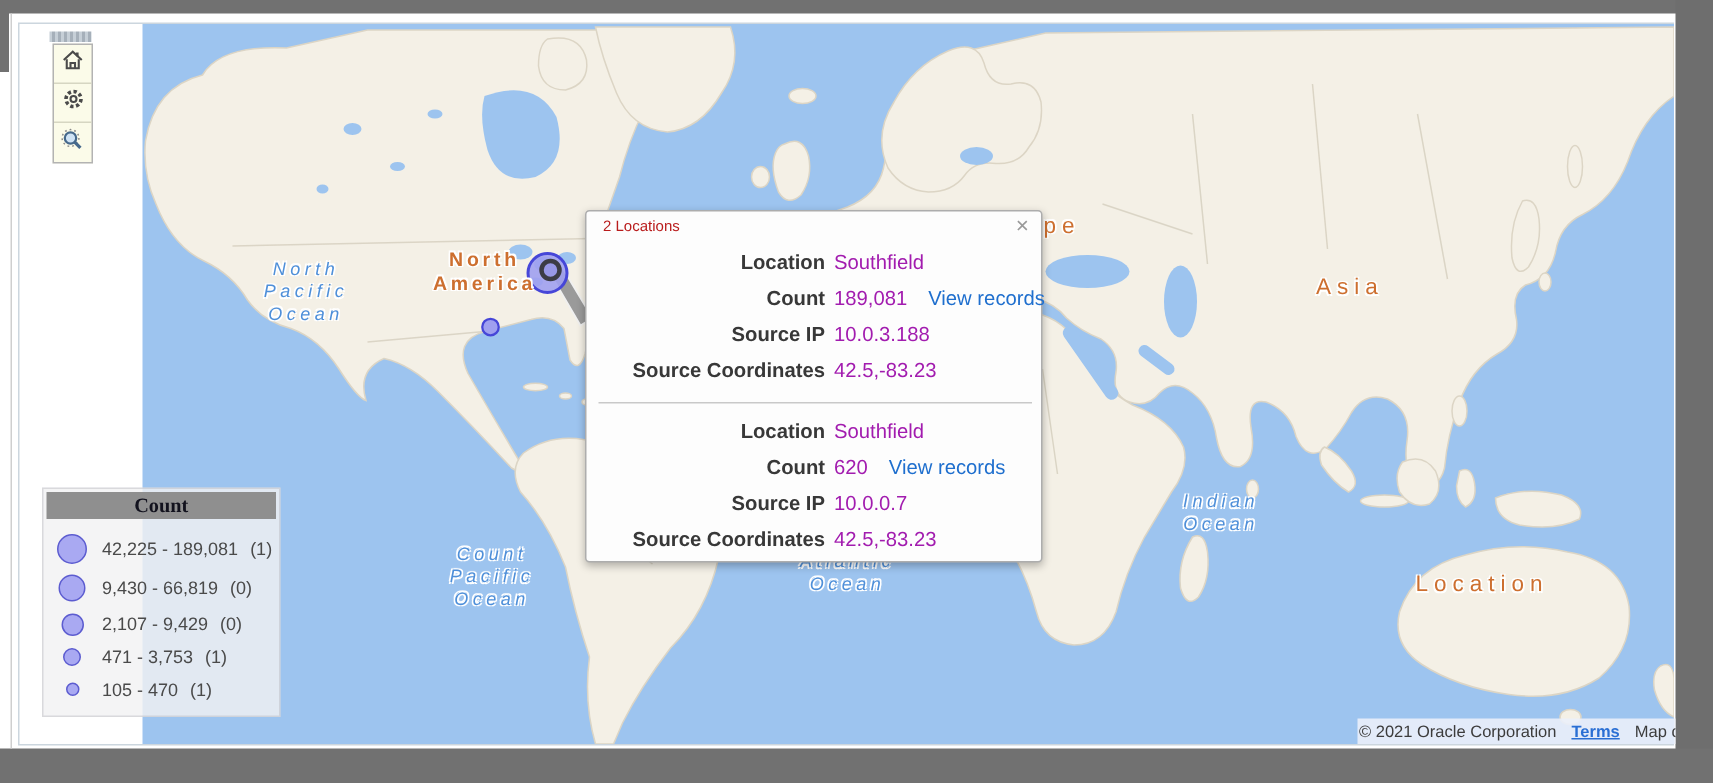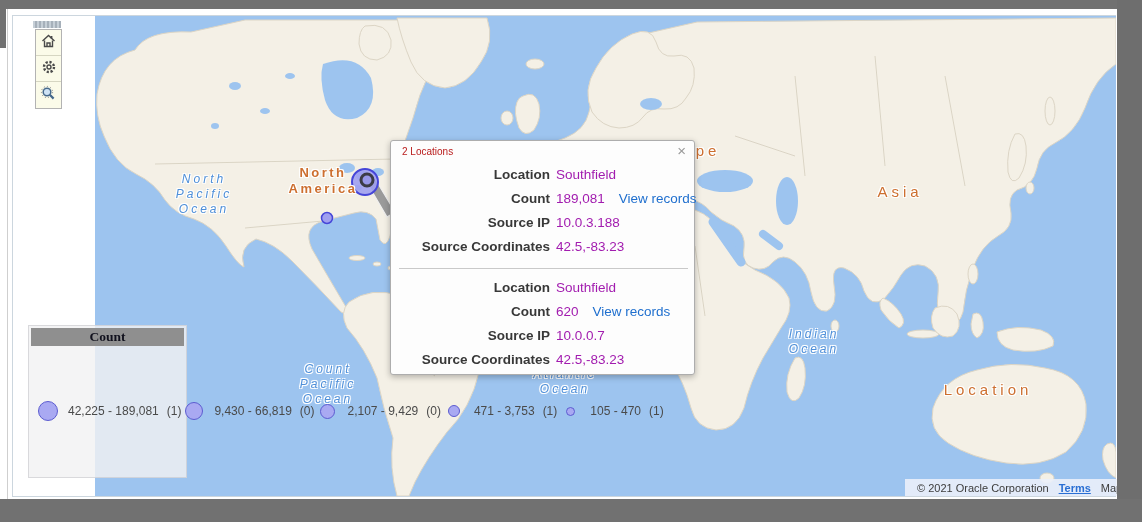--- a/index.html
+++ b/index.html
@@ -42,32 +42,32 @@
   .rec-value { margin-left:6px; color:#a21caf; white-space:nowrap; }
   .rec-link { margin-left:14px; color:#1f6fce; cursor:pointer; text-decoration:none; }
   .popup-divider { position:absolute; left:8px; top:127px; width:289px; height:1px; background:#c9c9c9; }
 
   
   .legend { position:absolute; left:28px; top:325px; width:159px; height:153px;
             background:rgba(241,241,243,0.82); border:1px solid rgba(185,185,190,.45); z-index:20; }
   .legend-header { margin:2px; height:18px; background:#8f8f8f; color:#12121e;
                    font-family:"Liberation Serif", serif; font-weight:bold; font-size:13.5px;
                    display:flex; align-items:center; justify-content:center; }
-  .legend-items { display:flex; flex-direction:row; justify-content:space-evenly; height:126px; padding:0 5px 0 6px; }
+  .legend-items { display:flex; flex-direction:column; justify-content:space-evenly; height:126px; padding:0 5px 0 6px; }
   .legend-item { display:flex; align-items:center; }
   .legend-dotbox { width:26px; display:flex; justify-content:center; flex:none; }
   .legend-dot { border-radius:50%; background:#a9a9f2; border:1.5px solid #5c5cd0; }
   .d1{width:20px;height:20px;} .d2{width:18px;height:18px;} .d3{width:15px;height:15px;} .d4{width:12px;height:12px;} .d5{width:9px;height:9px;}
   .legend-text { font-size:12px; color:#4a4a4a; margin-left:7px; white-space:nowrap; }
   .legend-freq { margin-left:8px; }
 
   
   .attribution { position:absolute; left:905px; top:479px; width:212px; height:17px;
                  background:rgba(235,239,250,0.9); display:flex; align-items:center;
-                 font-size:11px; color:#3c3c3c; white-space:nowrap; overflow:hidden; z-index:15; padding-left:12px; }
+                 font-size:11px; color:#3c3c3c; white-space:nowrap; overflow:hidden; z-index:15; padding-left:1px; }
   .attr-terms { color:#2a6fd4; text-decoration:underline; margin:0 10px; cursor:pointer;font-weight:bold; }
 </style>
 </head>
 <body>
 
 <div id="screen">
 
   <div class="frame-top"></div>
   <div class="frame-right"></div>
   <div class="frame-bottom"></div>

